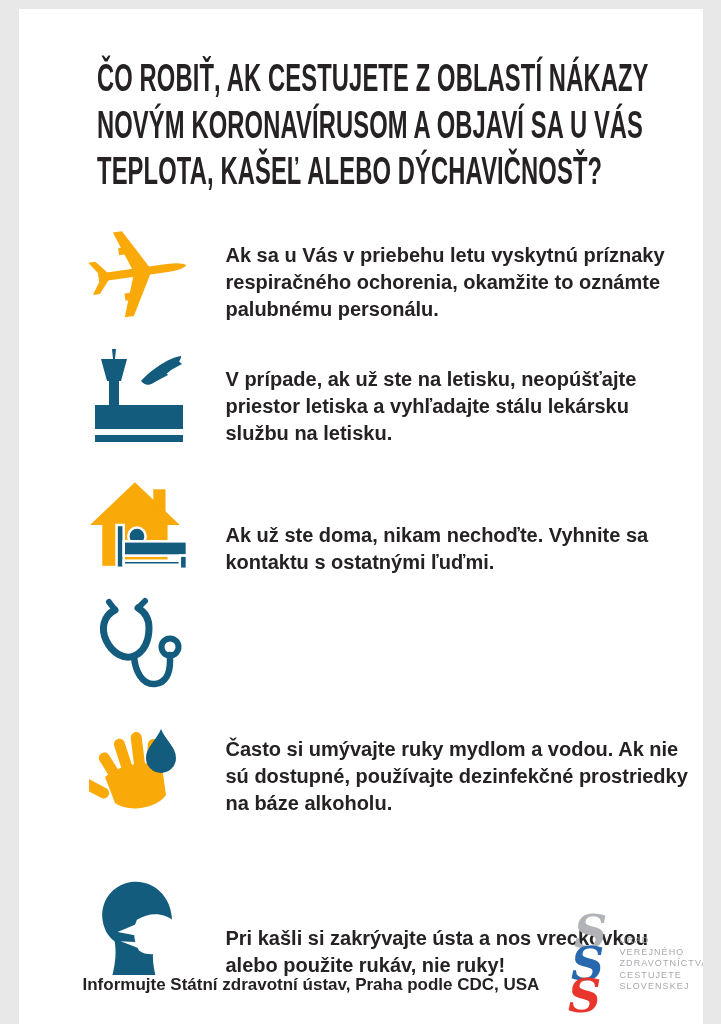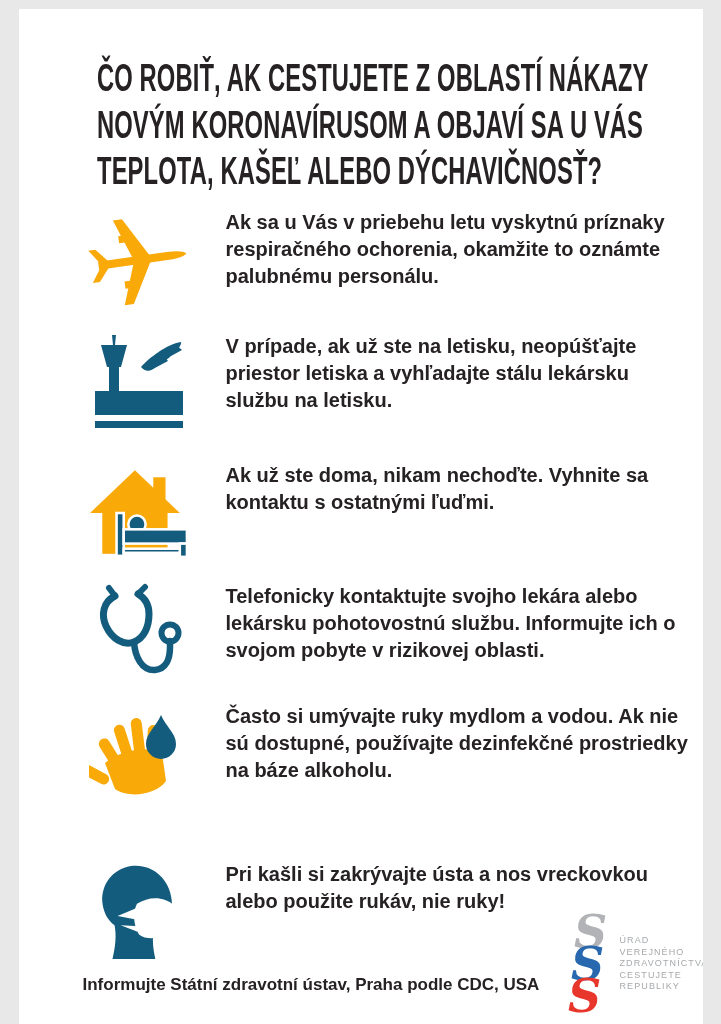--- a/index.html
+++ b/index.html
@@ -5,21 +5,21 @@
   html,body{margin:0;padding:0;background:#e8e8e8;}
   .poster{
     position:relative;width:684px;height:1024px;background:#ffffff;
     font-family:"Liberation Sans", sans-serif;overflow:hidden;margin:9px auto;
   }
   .title{position:absolute;left:78px;top:46px;color:#262224;}
   .title-line{
     display:block;white-space:nowrap;font-weight:bold;font-size:38px;line-height:46.5px;
     transform:scaleX(0.625);transform-origin:left center;letter-spacing:0.2px;
   }
-  .row{position:absolute;left:55px;width:618px;display:flex;align-items:flex-start;}
+  .row{position:absolute;left:55px;width:618px;display:flex;align-items:flex-end;}
   .r1{top:200px;height:114px;}
   .r2{top:324px;height:114px;}
   .r3{top:453px;height:114px;}
   .r4{top:574px;height:114px;}
   .r5{top:694px;height:114px;}
   .r6{top:852px;height:118px;}
   .icon-cell{width:130px;min-width:130px;display:flex;align-items:center;justify-content:center;}
   .row-text{margin-left:22px;font-size:20px;font-weight:bold;line-height:27px;color:#262224;width:468px;}
   .fill-yellow{fill:#F9A908;}
   .fill-blue{fill:#135C7E;}
@@ -100,21 +100,20 @@
       <svg width="100" height="100" viewBox="0 0 100 100">
         <g fill="none" class="stroke-blue" stroke-linecap="round">
           <path stroke-width="7" d="M26,13 C14,19 12,32 17,43 C23,56 35,63 45,59 C55,55 60,44 60,31 C60,22 56,15 49,11"></path>
           <path stroke-width="6" d="M26,13 L20,5"></path>
           <path stroke-width="6" d="M49,11 L56,4"></path>
           <path stroke-width="6.5" d="M45,59 C46,74 53,88 66,87 C77,86 81,76 81,64 L81,58"></path>
           <circle cx="81" cy="50" r="8.5" stroke-width="6"></circle>
         </g>
       </svg>
     </div>
-    <div class="row-text">Telefonicky kontaktujte svojho lekára alebo lekársku pohotovostnú službu. Informujte ich o svojom pobyte v rizikovej oblasti.</div>
   </div>
 
   <div class="row r5">
     <div class="icon-cell">
       <svg width="100" height="100" viewBox="0 0 100 100">
         <g class="fill-yellow">
           <rect x="16" y="34" width="11" height="34" rx="5.5" transform="rotate(-32 21 51)"></rect>
           <rect x="30" y="21" width="11" height="44" rx="5.5" transform="rotate(-18 35 43)"></rect>
           <rect x="44" y="15" width="11" height="48" rx="5.5" transform="rotate(-7 49 39)"></rect>
           <rect x="58" y="22" width="11" height="42" rx="5.5" transform="rotate(3 63 43)"></rect>
@@ -147,17 +146,17 @@
         <text x="6" y="38" font-size="46" font-family="DejaVu Serif, serif" font-style="italic" font-weight="bold" fill="#B1B3B6">S</text>
         <text x="3" y="70" font-size="46" font-family="DejaVu Serif, serif" font-style="italic" font-weight="bold" fill="#2768AE">S</text>
         <text x="0" y="102" font-size="46" font-family="DejaVu Serif, serif" font-style="italic" font-weight="bold" fill="#E9362C">S</text>
       </svg>
     </div>
     <div class="logo-text">
       <div>ÚRAD</div>
       <div>VEREJNÉHO</div>
       <div>ZDRAVOTNÍCTVA</div>
       <div>CESTUJETE</div>
-      <div>REPUBLIKY</div>
+      <div>SLOVENSKEJ</div>
     </div>
   </div>
 
 </div>
 
 </body></html>

